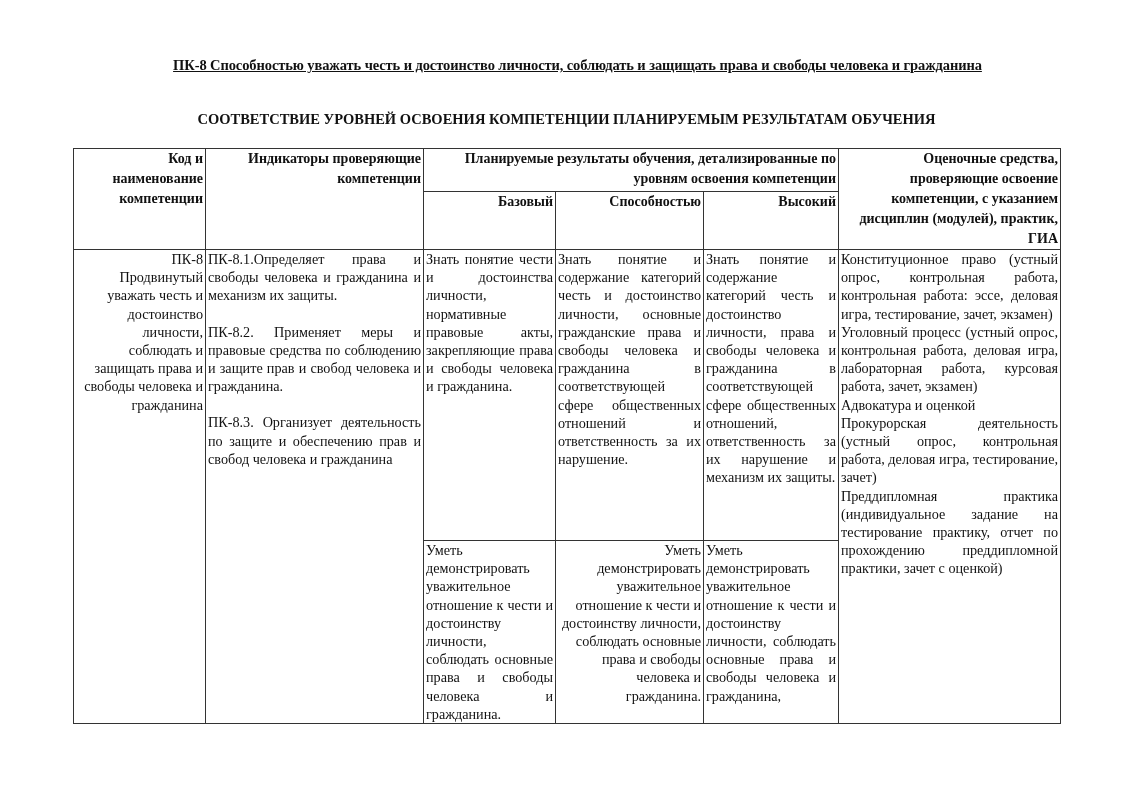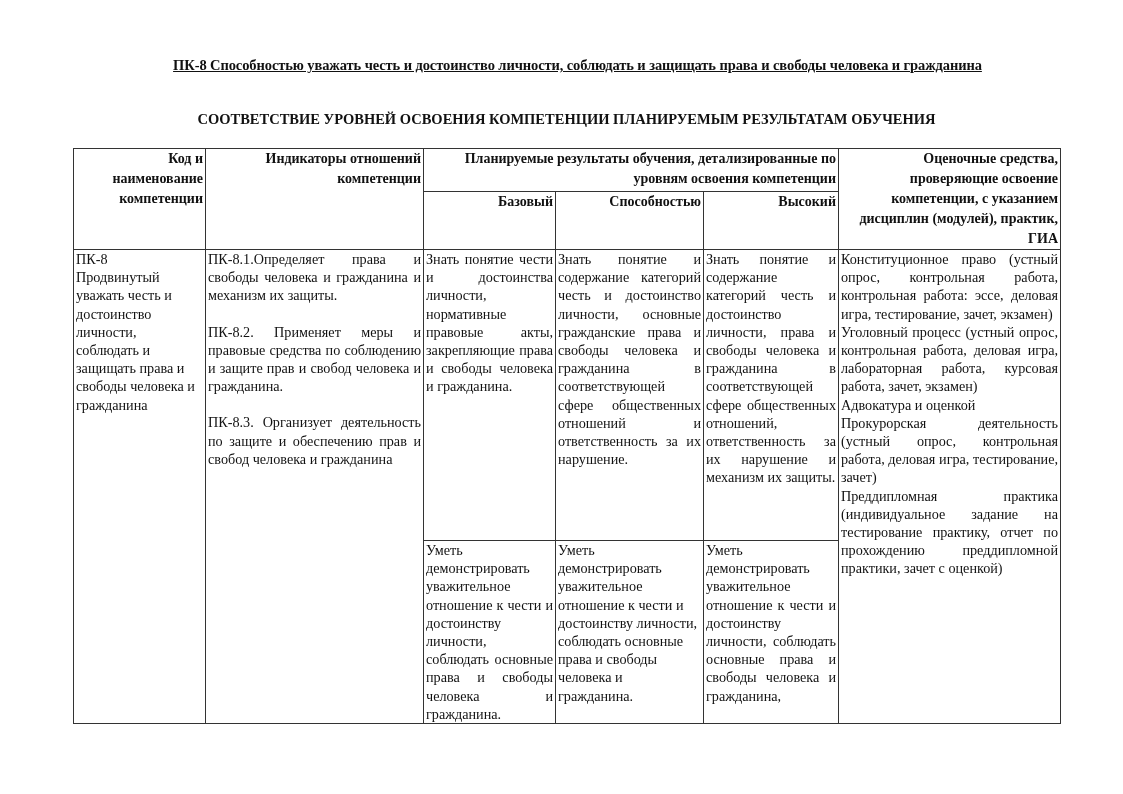--- a/index.html
+++ b/index.html
@@ -51,21 +51,21 @@
     }
     th {
       font-weight: bold;
       text-align: right;
       font-size: 14px;
       line-height: 20px;
     }
     th.grp { padding-top: 3px; }
     th.lvl { vertical-align: middle; height: 54px; }
     td.just { text-align: justify; text-align-last: left; }
-    td.left { text-align: left; }
+    td.left { text-align: right; }
     .para { margin: 0; font-family: Liberation Serif, serif; }
     .gap { height: 18px; }
   </style>
 </head>
 <body>
 
 <div class="comp-title">ПК-8 Способностью уважать честь и достоинство личности, соблюдать и защищать права и свободы человека и гражданина</div>
 <div class="section-title">СООТВЕТСТВИЕ УРОВНЕЙ ОСВОЕНИЯ КОМПЕТЕНЦИИ ПЛАНИРУЕМЫМ РЕЗУЛЬТАТАМ ОБУЧЕНИЯ</div>
 
 <table class="main">
@@ -73,21 +73,21 @@
     <col style="width:132px">
     <col style="width:218px">
     <col style="width:132px">
     <col style="width:148px">
     <col style="width:135px">
     <col style="width:222px">
   </colgroup>
   <tbody>
       <tr>
     <th rowspan="2" class="grp">Код и наименование компетенции</th>
-    <th rowspan="2" class="grp">Индикаторы отношений компетенции</th>
+    <th rowspan="2" class="grp">Индикаторы проверяющие компетенции</th>
     <th colspan="3" class="grp" style="height:36px">Планируемые результаты обучения, детализированные по уровням освоения компетенции</th>
     <th rowspan="2" class="grp">Оценочные средства, проверяющие освоение компетенции, с указанием дисциплин (модулей), практик, ГИА</th>
   </tr>
   <tr>
     <th class="lvl">Базовый</th>
     <th class="lvl">Способностью</th>
     <th class="lvl">Высокий</th>
   </tr>
   <tr>
     <td rowspan="2" class="left">

